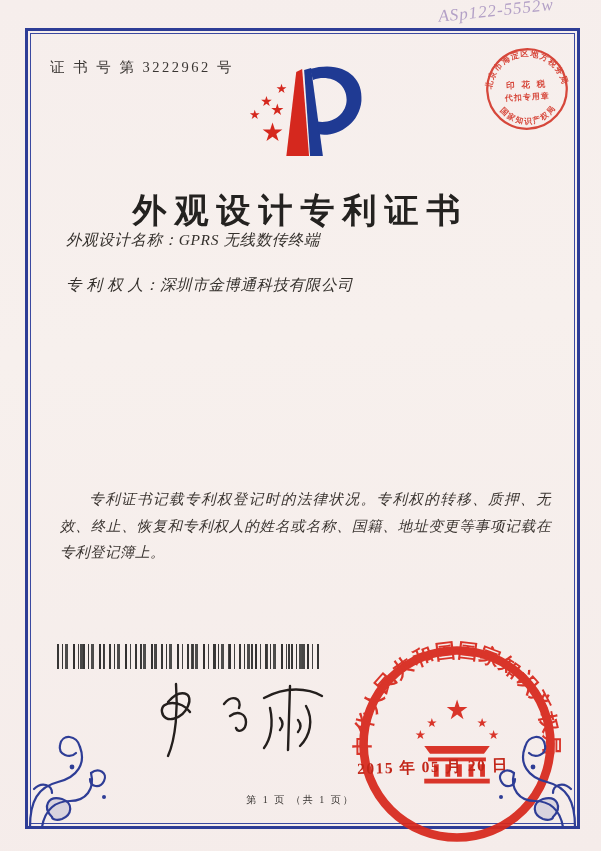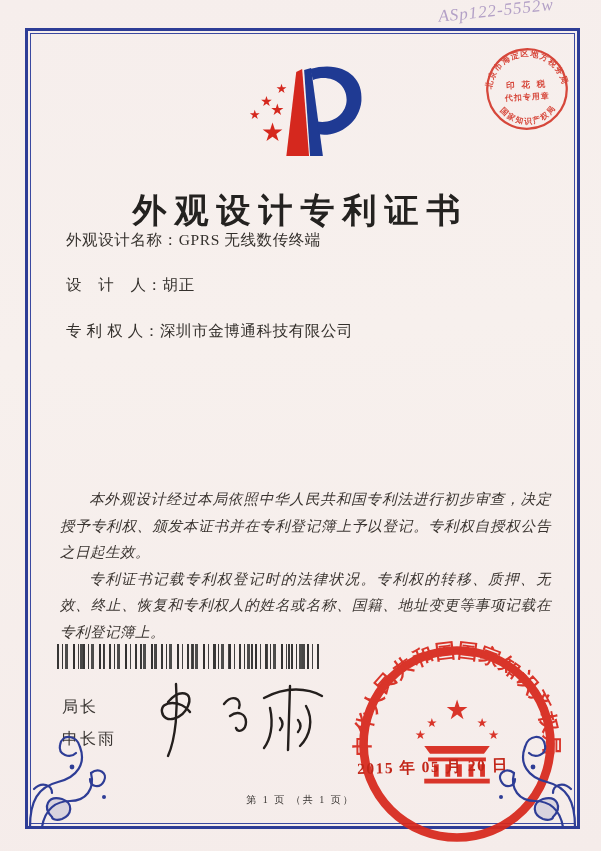--- a/index.html
+++ b/index.html
@@ -24,21 +24,21 @@
   }
   .cert-no { position:absolute; left:50px; top:58px; font-size:14.5px; letter-spacing:2.5px; color:#3a3633; }
   .logo { position:absolute; left:231px; top:56px; width:168px; height:114px; }
   .title {
     position:absolute; left:0; right:0; top:152px; text-align:center;
     font-size:34px; font-weight:bold; letter-spacing:8px; color:#242220;
     font-family:"Liberation Serif", serif;
     margin-top:36px;
   }
   
-  .fields { position:absolute; left:66px; top:230px; right:40px; }
+  .fields { position:absolute; left:66px; top:230px; right:40px;font-style:italic; }
   .field-row { height:45.4px; font-size:15.5px; letter-spacing:.6px; color:#34302c; white-space:nowrap; }
   .field-label { display:inline; }
   .field-value { display:inline; }
   
   .body-text { position:absolute; left:60px; right:50px; top:486px; }
   .body-text p {
     font-size:14.6px; line-height:26.5px; text-align:justify; text-indent:2em;
     font-style:italic; color:#3a3430; letter-spacing:.4px;
   }
   
@@ -103,20 +103,21 @@
     <text fill="#d4392c" font-size="11" letter-spacing="1.5" text-anchor="middle" font-weight="bold">
       <textPath href="#taxTop" startOffset="50%">北京市海淀区地方税务局</textPath>
     </text>
     <text fill="#d4392c" font-size="10.5" letter-spacing="2" text-anchor="middle" font-weight="bold">
       <textPath href="#taxBottom" startOffset="50%">国家知识产权局</textPath>
     </text>
     <text x="80" y="78" fill="#d4392c" font-size="11.5" letter-spacing="3" text-anchor="middle" font-weight="bold">印 花 税</text>
     <text x="80" y="94" fill="#d4392c" font-size="10.5" letter-spacing="1.5" text-anchor="middle" font-weight="bold">代扣专用章</text>
   </svg>
 
+  <div class="cert-no">证 书 号 第 3222962 号</div>
 
   <svg class="logo" viewBox="0 0 170 115">
 
     <path d="M74,14 L81,12 L93,101 L80,101 Z" fill="#1f3a93"></path>
     <path d="M80,13 C112,4 134,20 132,45 C130,69 107,82 89,79 L87,66 C103,69 117,58 117,44 C117,27 100,18 83,24 Z" fill="#1f3a93"></path>
 
     <path d="M66,16 L72,13 L79,101 L56,101 Z" fill="#d5281e"></path>
 
     <text x="51" y="37" font-size="13" fill="#d5281e" text-anchor="middle">★</text>
     <text x="36" y="50" font-size="14" fill="#d5281e" text-anchor="middle">★</text>
@@ -125,38 +126,30 @@
     <text x="42" y="86" font-size="26" fill="#d5281e" text-anchor="middle">★</text>
   </svg>
 
   <div class="title">外观设计专利证书</div>
 
   <div class="fields">
     <div class="field-row">
       <span class="field-label">外观设计名称：</span><span class="field-value">GPRS 无线数传终端</span>
     </div>
     <div class="field-row">
-      <span class="field-label">设　计　人：</span><span class="field-value">胡正</span>
-    </div>
-    <div class="field-row">
       <span class="field-label">专 利 权 人：</span><span class="field-value">深圳市金博通科技有限公司</span>
     </div>
   </div>
 
   <div class="body-text">
-    <p>本外观设计经过本局依照中华人民共和国专利法进行初步审查，决定授予专利权、颁发本证书并在专利登记簿上予以登记。专利权自授权公告之日起生效。</p>
     <p>专利证书记载专利权登记时的法律状况。专利权的转移、质押、无效、终止、恢复和专利权人的姓名或名称、国籍、地址变更等事项记载在专利登记簿上。</p>
   </div>
 
   <div class="barcode"></div>
 
-  <div class="director">
-    <div>局长</div>
-    <div>申长雨</div>
-  </div>
 
   <svg class="signature" viewBox="0 0 205 95" fill="none" stroke="#241f1d" stroke-width="2.4" stroke-linecap="round">
     <path d="M30,26 C42,12 56,16 50,30 C44,44 26,48 24,36 C22,24 44,24 52,36"></path>
     <path d="M38,8 C40,32 38,62 30,80"></path>
     <path d="M86,28 C94,18 104,22 101,32"></path>
     <path d="M92,40 C100,34 108,38 108,46 C108,54 100,58 98,52"></path>
     <path d="M126,22 C148,10 170,12 184,20"></path>
     <path d="M152,10 L150,74"></path>
     <path d="M132,32 C136,50 132,64 126,72"></path>
     <path d="M168,30 C176,44 172,60 162,70"></path>

